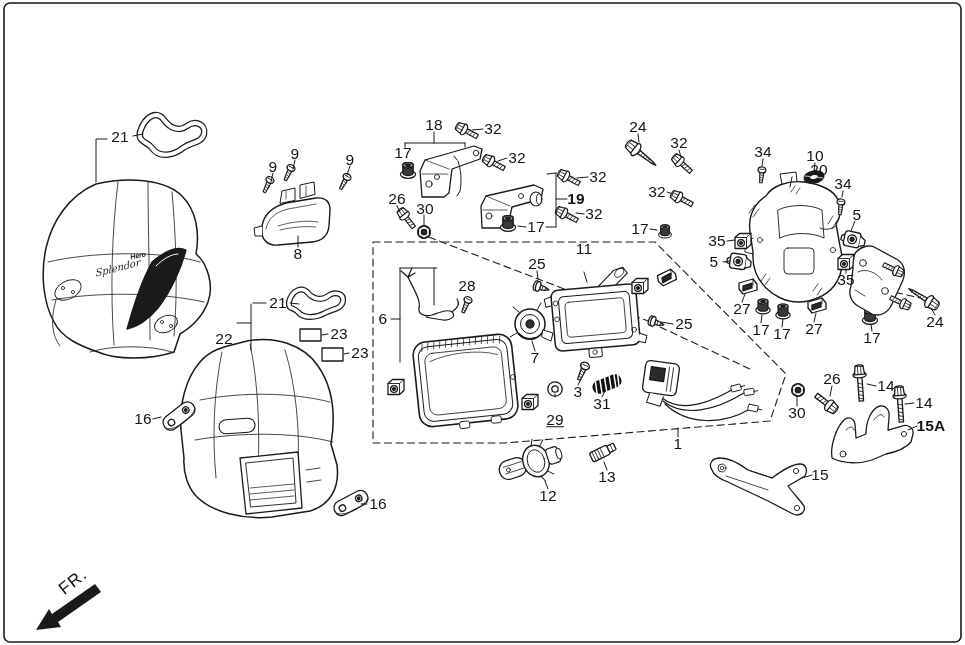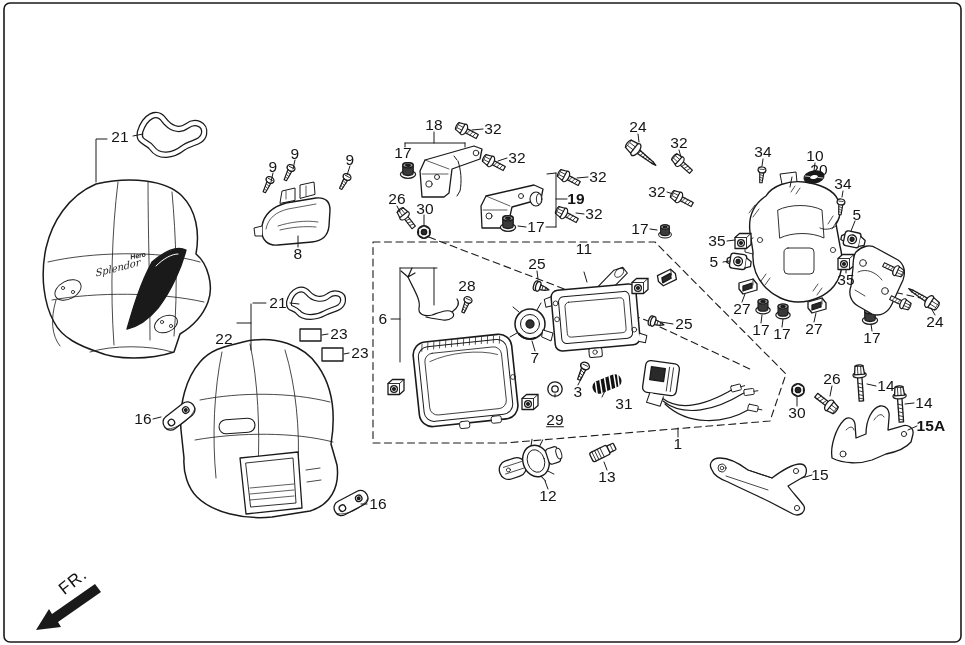--- a/index.html
+++ b/index.html
@@ -517,21 +517,21 @@
       <span class="plabel" style="left: 797px; top: 413px;">30</span>
       <span class="plabel" style="left: 886px; top: 386px;">14</span>
       <span class="plabel" style="left: 924px; top: 403px;">14</span>
       <span class="plabel" style="left: 931px; top: 426px; font-weight: bold;">15A</span>
       <span class="plabel" style="left: 820px; top: 475px;">15</span>
       <span class="plabel" style="left: 678px; top: 444px;">1</span>
       <span class="plabel" style="left: 548px; top: 496px;">12</span>
       <span class="plabel" style="left: 607px; top: 477px; text-align: center;">13</span>
       <span class="plabel" style="left: 555px; top: 420px; text-decoration: underline;">29</span>
       <span class="plabel" style="left: 578px; top: 392px;">3</span>
-      <span class="plabel" style="left: 602px; top: 404px; margin-left: 22px;">31</span>
+      <span class="plabel" style="left: 602px; top: 404px;">31</span>
       <span class="plabel" style="left: 535px; top: 358px;">7</span>
       <span class="plabel" style="left: 537px; top: 264px;">25</span>
       <span class="plabel" style="left: 584px; top: 249px;">11</span>
       <span class="plabel" style="left: 684px; top: 324px;">25</span>
       <span class="plabel" style="left: 383px; top: 319px;">6</span>
       <span class="plabel" style="left: 467px; top: 286px; text-align: right;">28</span>
       <span class="plabel" style="left: 224px; top: 323px; margin-top: 16px;">22</span>
       <span class="plabel" style="left: 278px; top: 303px;">21</span>
       <span class="plabel" style="left: 339px; top: 334px;">23</span>
       <span class="plabel" style="left: 360px; top: 353px;">23</span>

